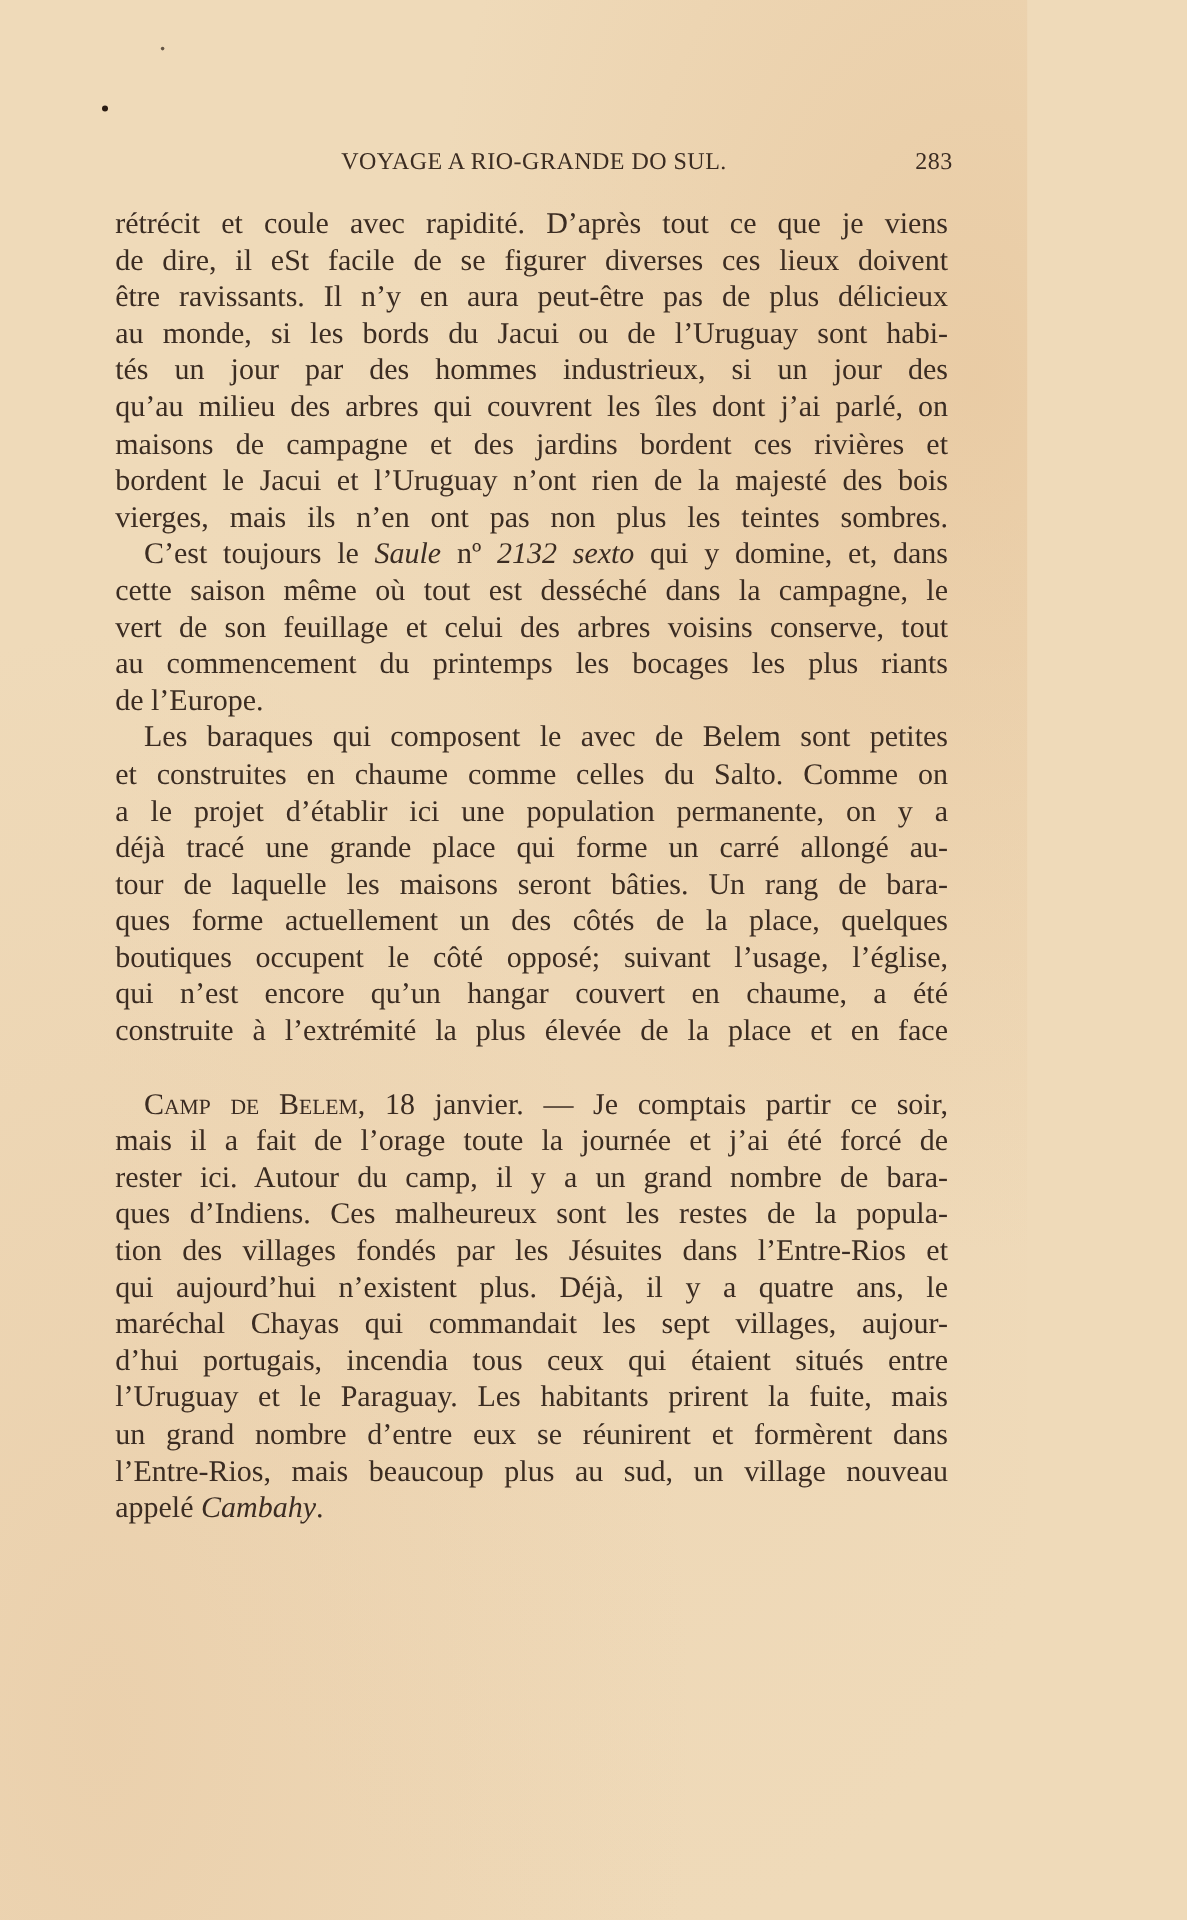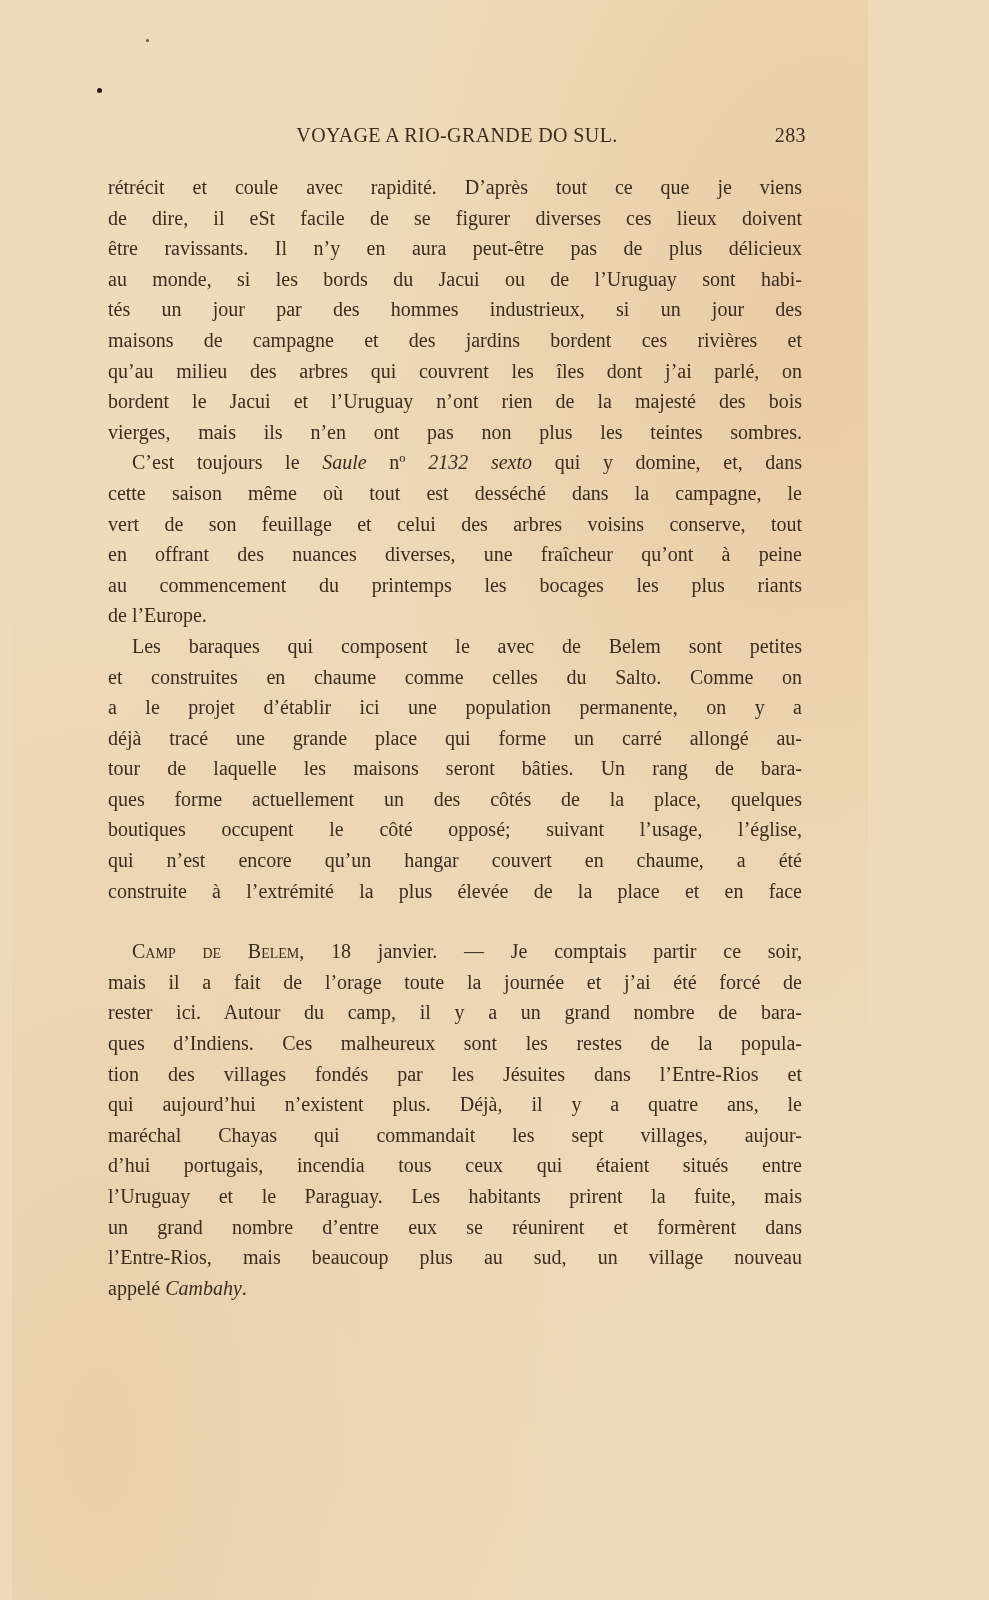--- a/index.html
+++ b/index.html
@@ -7,21 +7,21 @@
       width: 989px;
       height: 1600px;
       background: #efdab9;
       position: relative;
       overflow: hidden;
       font-family: "DejaVu Serif", "Liberation Serif", serif;
       color: #3b2c22;
     }
     .page {
       position: absolute;
-      left: 12px; top: 0;
+      left: 0; top: 0;
       width: 856px; height: 1600px;
       background:
         radial-gradient(ellipse at 95% 20%, rgba(226,186,140,0.45), rgba(0,0,0,0) 40%),
         radial-gradient(ellipse at 10% 90%, rgba(226,190,150,0.35), rgba(0,0,0,0) 45%),
         radial-gradient(ellipse at 60% 55%, rgba(236,210,176,0.4), rgba(0,0,0,0) 60%),
         #efdab9;
     }
     .speck {
       position: absolute;
       border-radius: 50%;
@@ -47,21 +47,21 @@
       position: absolute;
       right: 0;
       top: 0;
     }
     .body-text {
       position: absolute;
       left: 96px;
       top: 172px;
       width: 694px;
       font-family: "Liberation Serif", serif;
-      font-size: 20px;
+      font-size: 25px;
       line-height: 30.6px;
     }
     .line {
       display: block;
       text-align: justify;
       text-align-last: justify;
       white-space: nowrap;
       height: 30.6px;
     }
     .line.last { text-align-last: left; }
@@ -83,31 +83,30 @@
   </div>
 
   <div class="body-text">
 
     <div>
       <span class="line">rétrécit et coule avec rapidité. D’après tout ce que je viens</span>
       <span class="line">de dire, il eSt facile de se figurer diverses ces lieux doivent</span>
       <span class="line">être ravissants. Il n’y en aura peut-être pas de plus délicieux</span>
       <span class="line">au monde, si les bords du Jacui ou de l’Uruguay sont habi-</span>
       <span class="line">tés un jour par des hommes industrieux, si un jour des</span>
+      <span class="line">qu’au milieu des arbres qui couvrent les îles dont j’ai parlé, on</span>
       <span class="line">maisons de campagne et des jardins bordent ces rivières et</span>
-      <span class="line">qu’au milieu des arbres qui couvrent les îles dont j’ai parlé, on</span>
       <span class="line">bordent le Jacui et l’Uruguay n’ont rien de la majesté des bois</span>
       <span class="line">vierges, mais ils n’en ont pas non plus les teintes sombres.</span>
     </div>
 
     <div>
       <span class="line indent"><span>C’est toujours le </span><i>Saule</i><span> nº </span><i>2132 sexto</i><span> qui y domine, et, dans</span></span>
       <span class="line">cette saison même où tout est desséché dans la campagne, le</span>
       <span class="line">vert de son feuillage et celui des arbres voisins conserve, tout</span>
-      <span class="line">en offrant des nuances diverses, une fraîcheur qu’ont à peine</span>
       <span class="line">au commencement du printemps les bocages les plus riants</span>
       <span class="line last">de l’Europe.</span>
     </div>
 
     <div>
       <span class="line indent">Les baraques qui composent le avec de Belem sont petites</span>
       <span class="line">et construites en chaume comme celles du Salto. Comme on</span>
       <span class="line">a le projet d’établir ici une population permanente, on y a</span>
       <span class="line">déjà tracé une grande place qui forme un carré allongé au-</span>
       <span class="line">tour de laquelle les maisons seront bâties. Un rang de bara-</span>

